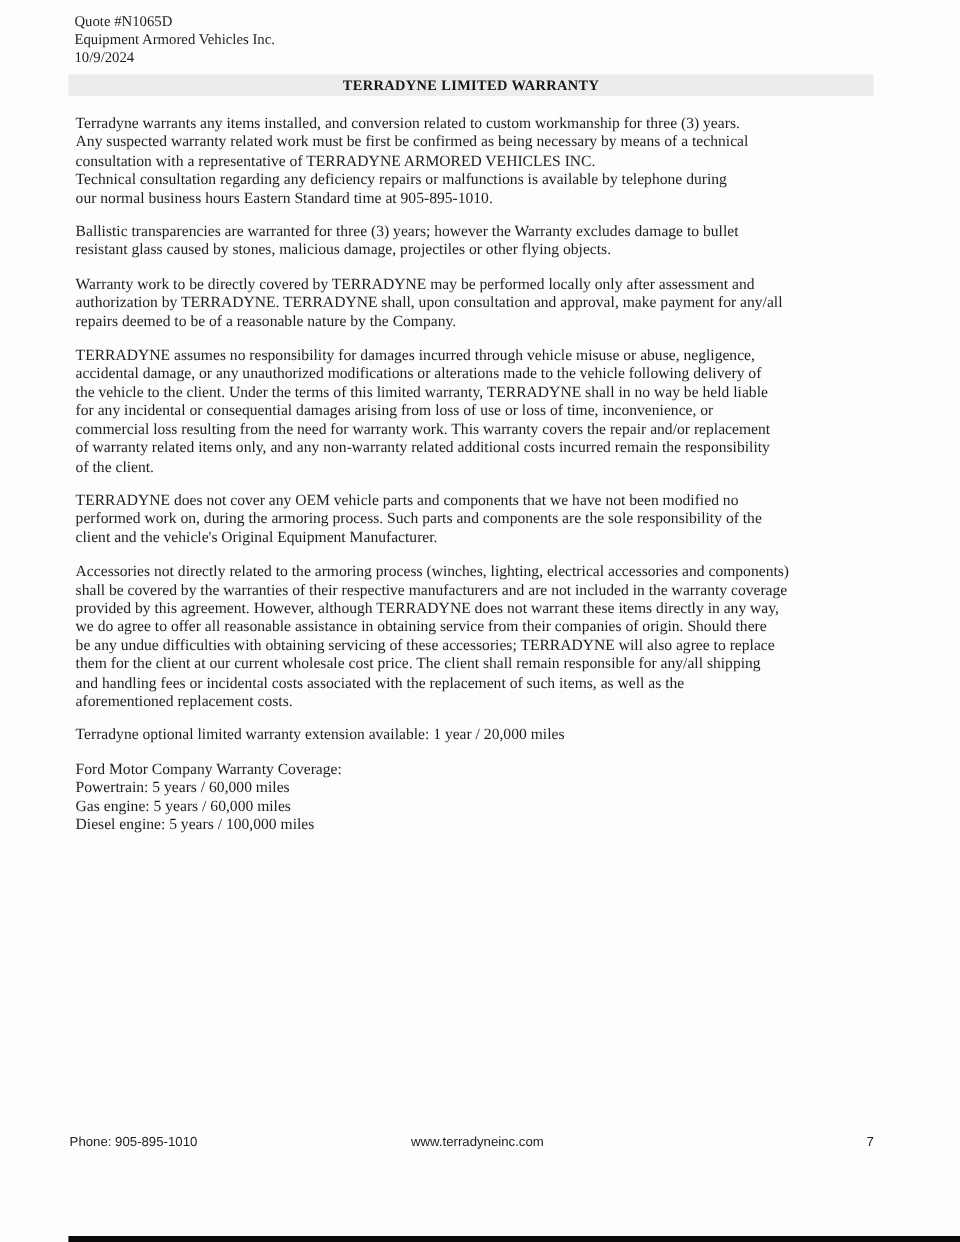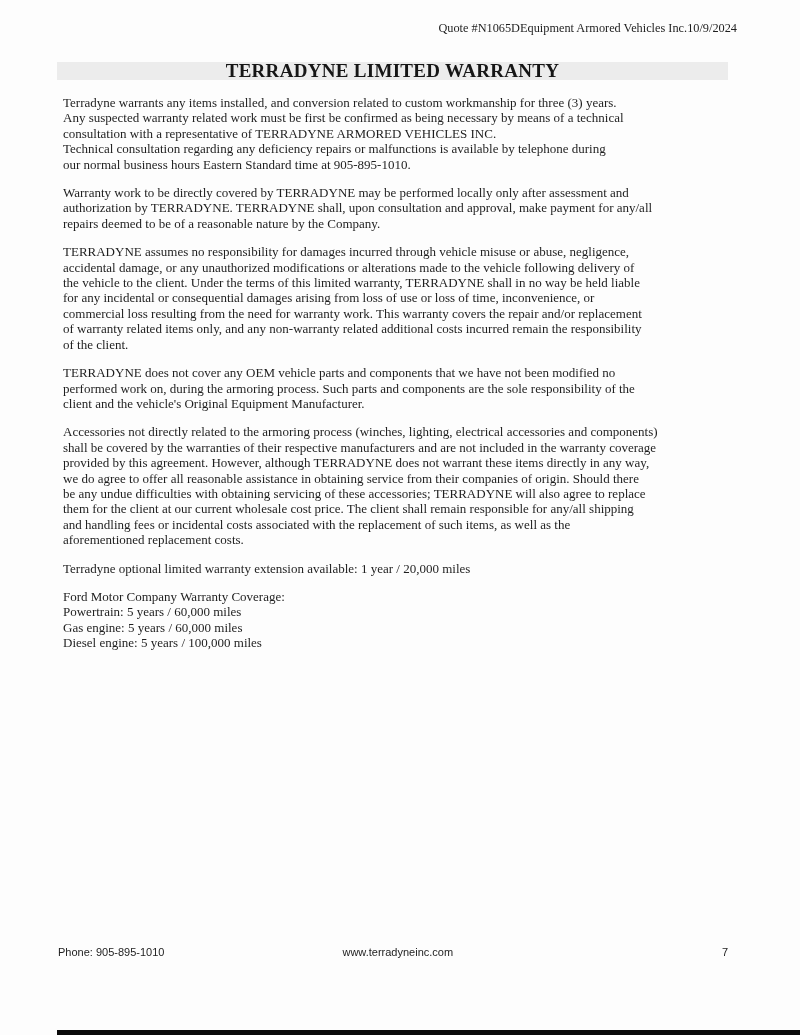--- a/index.html
+++ b/index.html
@@ -11,43 +11,44 @@
     height: 1035px;
     background: #fdfdfd;
     font-family: "Liberation Serif", serif;
     color: #1e1e1e;
     overflow: hidden;
   }
 
   
   .doc-header {
     position: absolute;
-    top: 21px;
+    top: 11px;
     left: 62px;
     right: 63px;
     display: flex;
-    justify-content: flex-end;
+    justify-content: space-between;
     align-items: baseline;
     font-size: 12.3px;
+    flex-direction: column;
   }
   .doc-header .center { text-align: center; }
 
   
   .title-bar {
     position: absolute;
     top: 62px;
     left: 57px;
     width: 671px;
     height: 18px;
     background: #ececec;
     text-align: center;
   }
   .title-bar h1 {
     margin: 0;
-    font-size: 19px;
+    font-size: 12px;
     font-weight: bold;
     line-height: 18px;
     letter-spacing: 0.3px;
     color: #161616;
   }
 
   
   .doc-body {
     position: absolute;
     top: 95px;
@@ -100,20 +101,22 @@
   <div class="title-bar">
     <h1>TERRADYNE LIMITED WARRANTY</h1>
   </div>
 
   <main class="doc-body">
     <p>Terradyne warrants any items installed, and conversion related to custom workmanship for three (3) years.
 Any suspected warranty related work must be first be confirmed as being necessary by means of a technical
 consultation with a representative of TERRADYNE ARMORED VEHICLES INC.
 Technical consultation regarding any deficiency repairs or malfunctions is available by telephone during
 our normal business hours Eastern Standard time at 905-895-1010.</p>
+    <p>Ballistic transparencies are warranted for three (3) years; however the Warranty excludes damage to bullet
+resistant glass caused by stones, malicious damage, projectiles or other flying objects.</p>
     <p>Warranty work to be directly covered by TERRADYNE may be performed locally only after assessment and
 authorization by TERRADYNE. TERRADYNE shall, upon consultation and approval, make payment for any/all
 repairs deemed to be of a reasonable nature by the Company.</p>
     <p>TERRADYNE assumes no responsibility for damages incurred through vehicle misuse or abuse, negligence,
 accidental damage, or any unauthorized modifications or alterations made to the vehicle following delivery of
 the vehicle to the client. Under the terms of this limited warranty, TERRADYNE shall in no way be held liable
 for any incidental or consequential damages arising from loss of use or loss of time, inconvenience, or
 commercial loss resulting from the need for warranty work. This warranty covers the repair and/or replacement
 of warranty related items only, and any non-warranty related additional costs incurred remain the responsibility
 of the client.</p>

